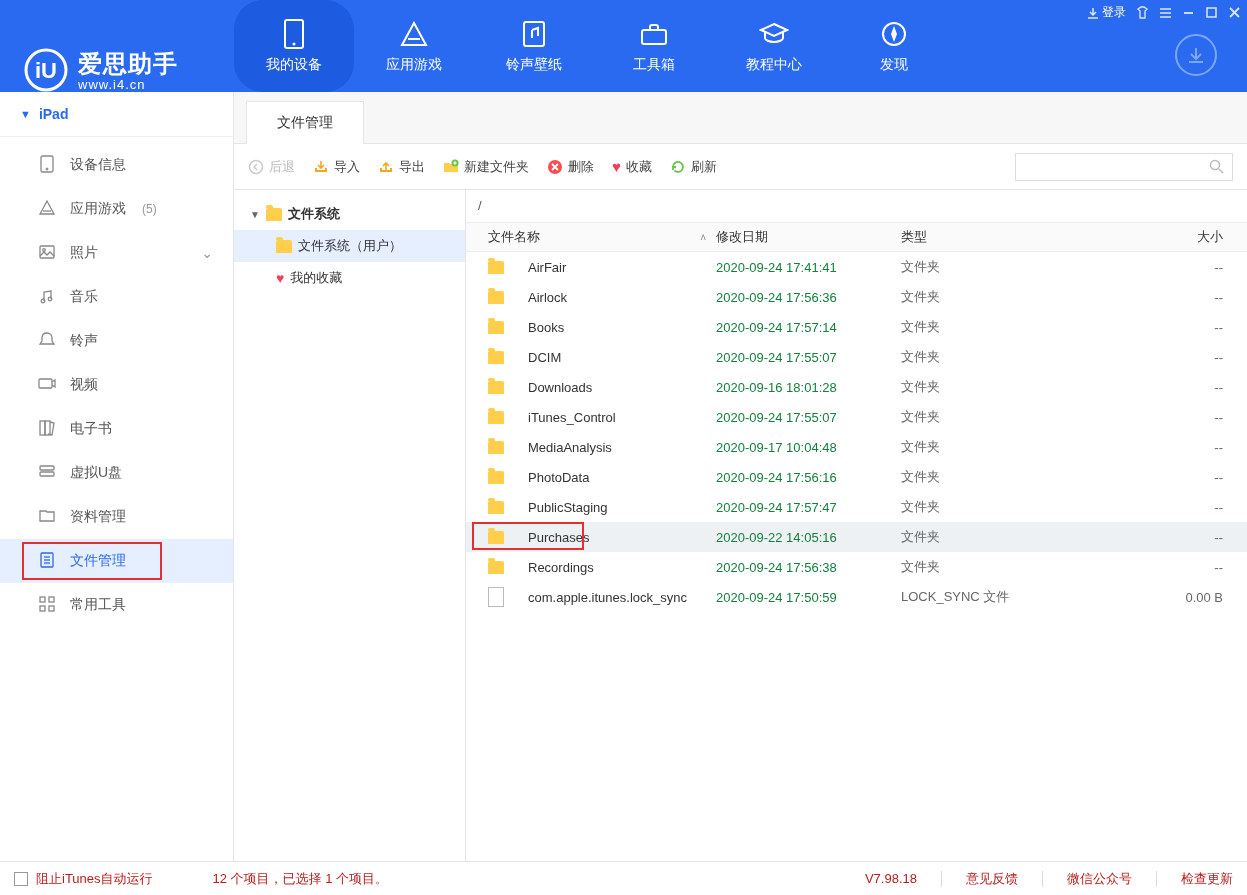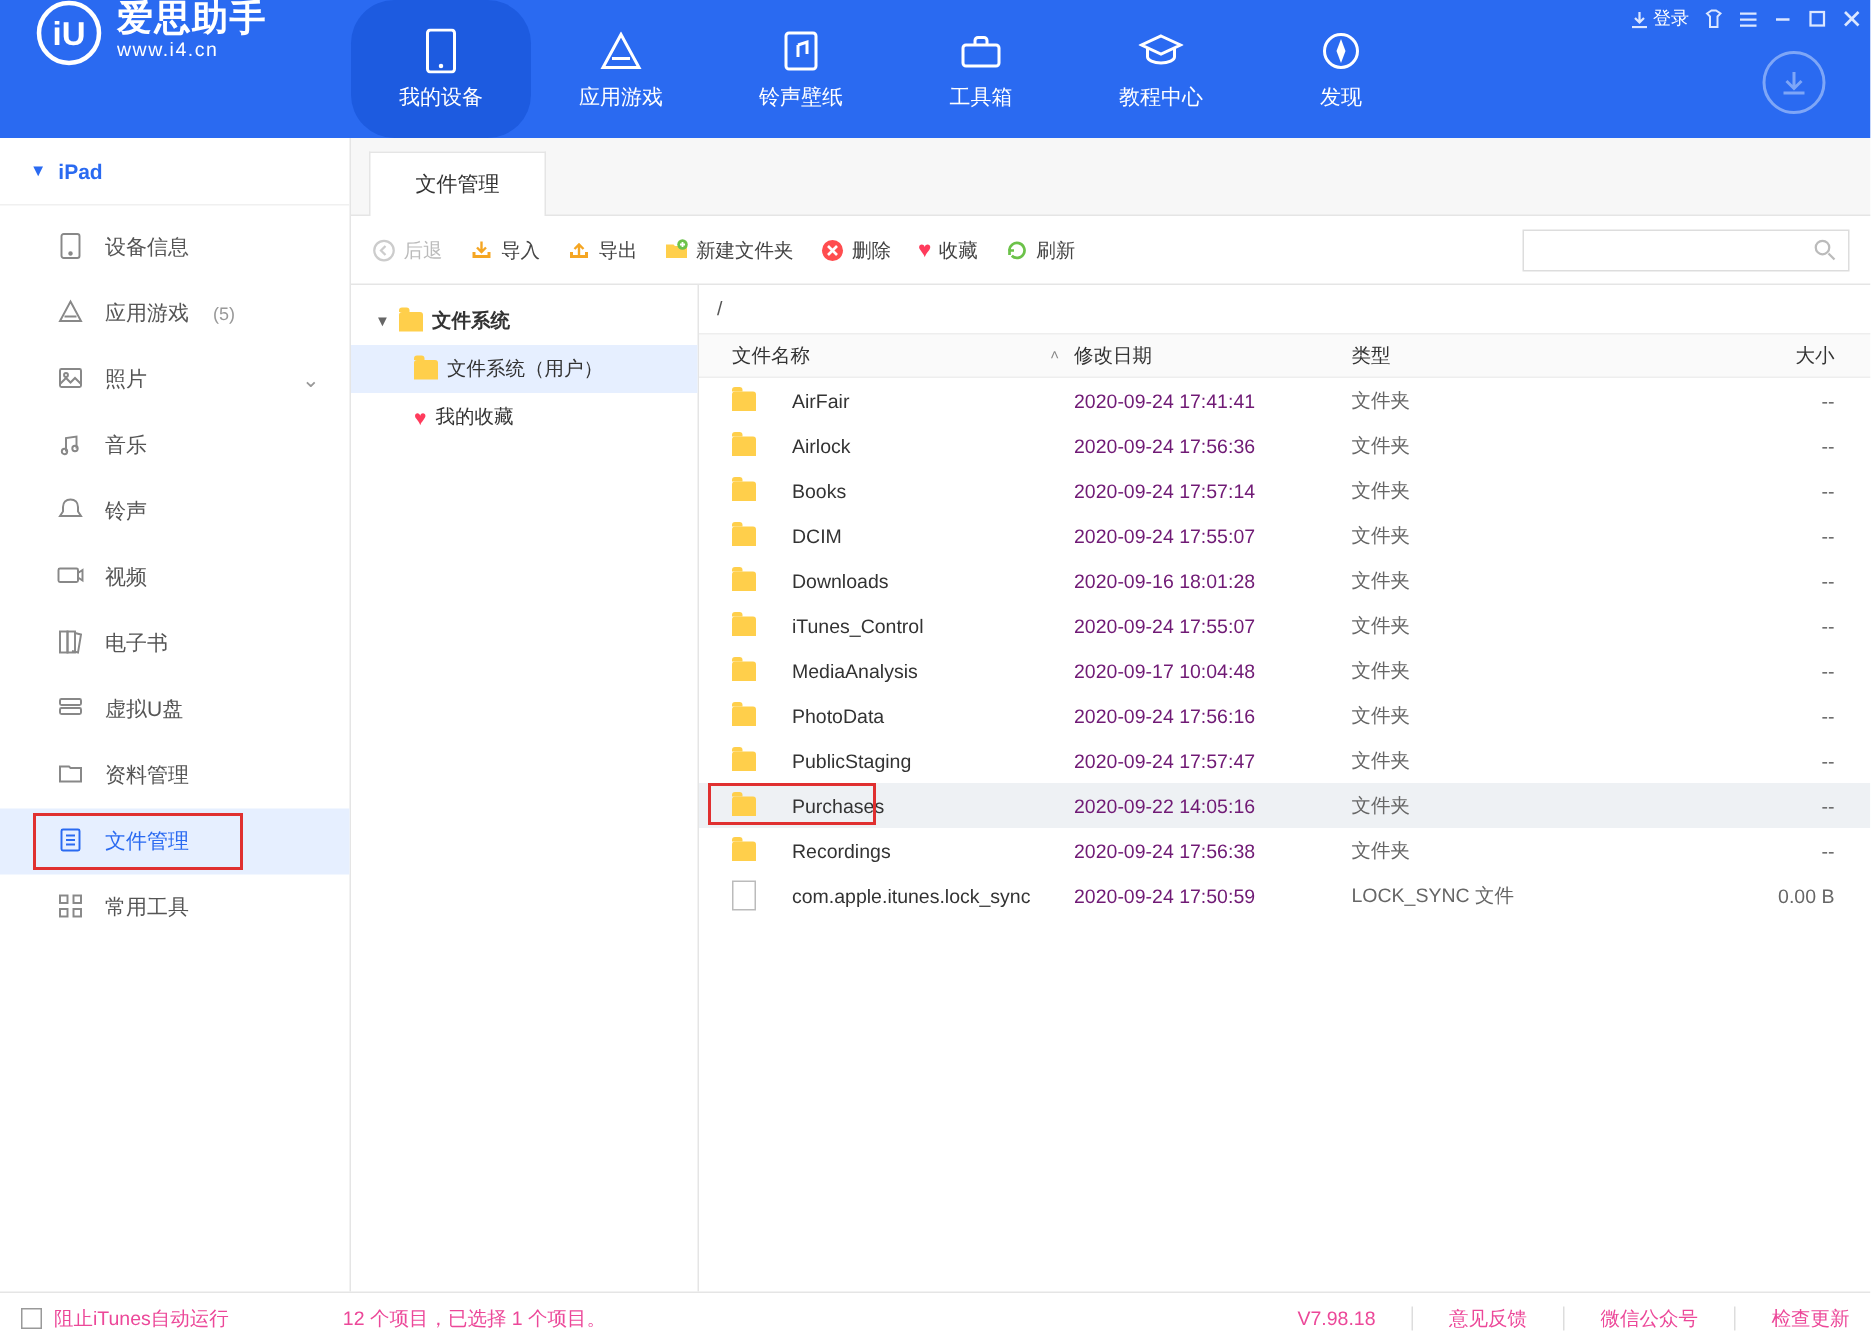--- a/index.html
+++ b/index.html
@@ -19,21 +19,21 @@
   .header {
     background: #2a6af1;
     color: #fff;
     display: flex;
     height: 92px;
     position: relative;
   }
   .logo-area {
     width: 234px;
     display: flex;
-    align-items: flex-start;
+    align-items: flex-end;
     padding-left: 24px;
   }
   .logo-svg { margin-right: 10px; }
   .logo-text { display: flex; flex-direction: column; line-height: 1.1; }
   .logo-text .brand { font-size: 24px; font-weight: bold; letter-spacing: 1px; }
   .logo-text .url { font-size: 13px; letter-spacing: 1px; }
 
   .top-nav {
     display: flex;
     flex: 1;
@@ -222,40 +222,40 @@
   .col-type { flex:0 0 200px; }
   .col-size { flex:1; text-align:right; padding-right:24px; }
 
   .rows { flex:1; overflow:auto; }
   .file-row {
     height:30px; display:flex; align-items:center; font-size:13px; color:#333;
     cursor:pointer; position:relative;
   }
   .file-row.selected { background:#eef1f4; }
   .file-row .col-name { gap:24px; }
-  .file-row .col-date { color:#701a75; }
+  .file-row .col-date { color:#15803d; }
   .file-row .col-type { color:#666; }
   .file-row .col-size { color:#666; }
   .file-icon { width:16px; height:20px; display:inline-block; background:#fff; border:1px solid #bbb; position:relative; }
 
   .row-highlight {
     position:absolute; left:6px; top:0; width:112px; height:28px;
     border:2px solid #e03030; pointer-events:none;
   }
 
   
   .statusbar {
     height:34px;
     border-top:1px solid #e5e5e5;
     display:flex;
     align-items:center;
     padding:12px 14px;
     font-size:13px;
-    color:#ec4899;
-    gap:36px;
+    color:#b91c1c;
+    gap:20px;
   }
   .statusbar .sb-left { display:flex; align-items:center; gap:8px; }
   .statusbar .sb-summary { margin-left:40px; }
   .statusbar .sb-right { margin-left:auto; display:flex; align-items:center; gap:24px; }
   .statusbar .sb-sep { width:1px; height:16px; background:#ddd; }
   .checkbox { width:14px; height:14px; border:1px solid #999; display:inline-block; }
 
 </style>
 </head>
 <body>

